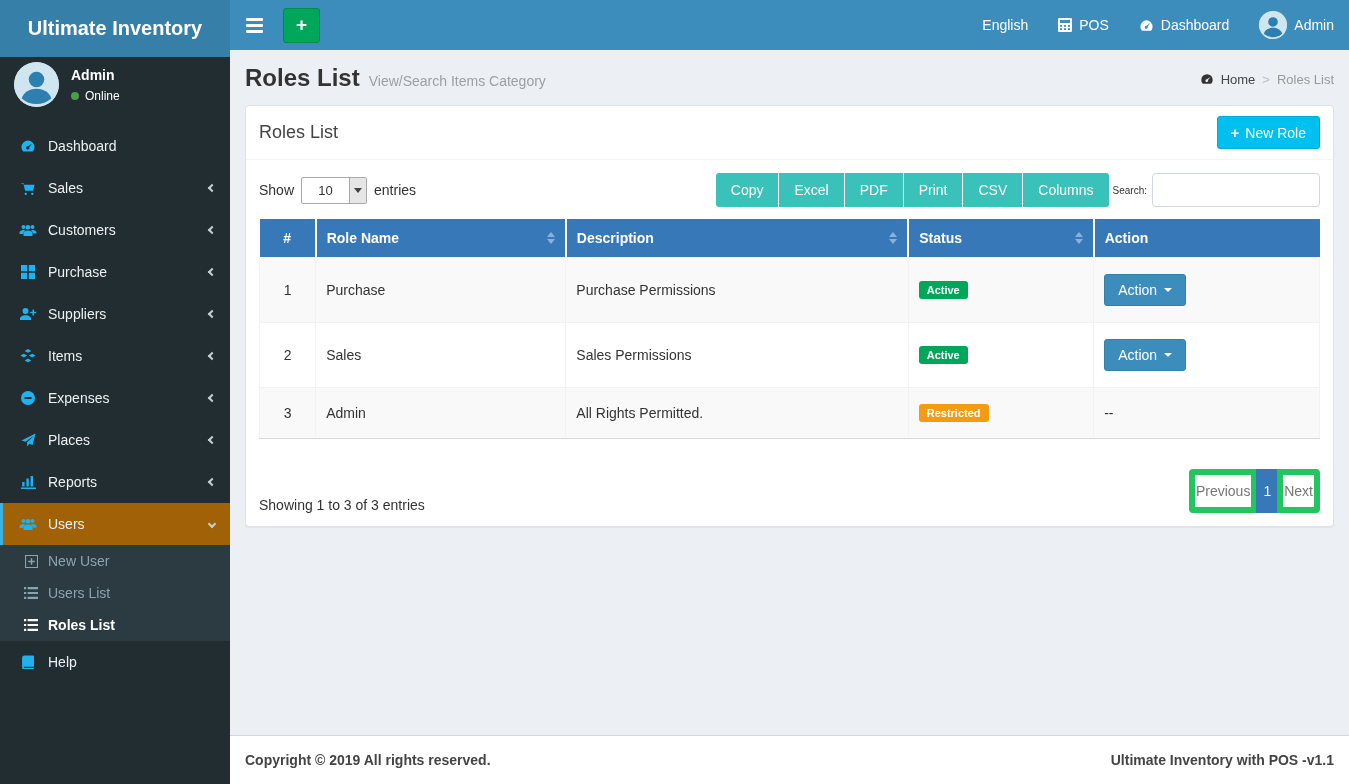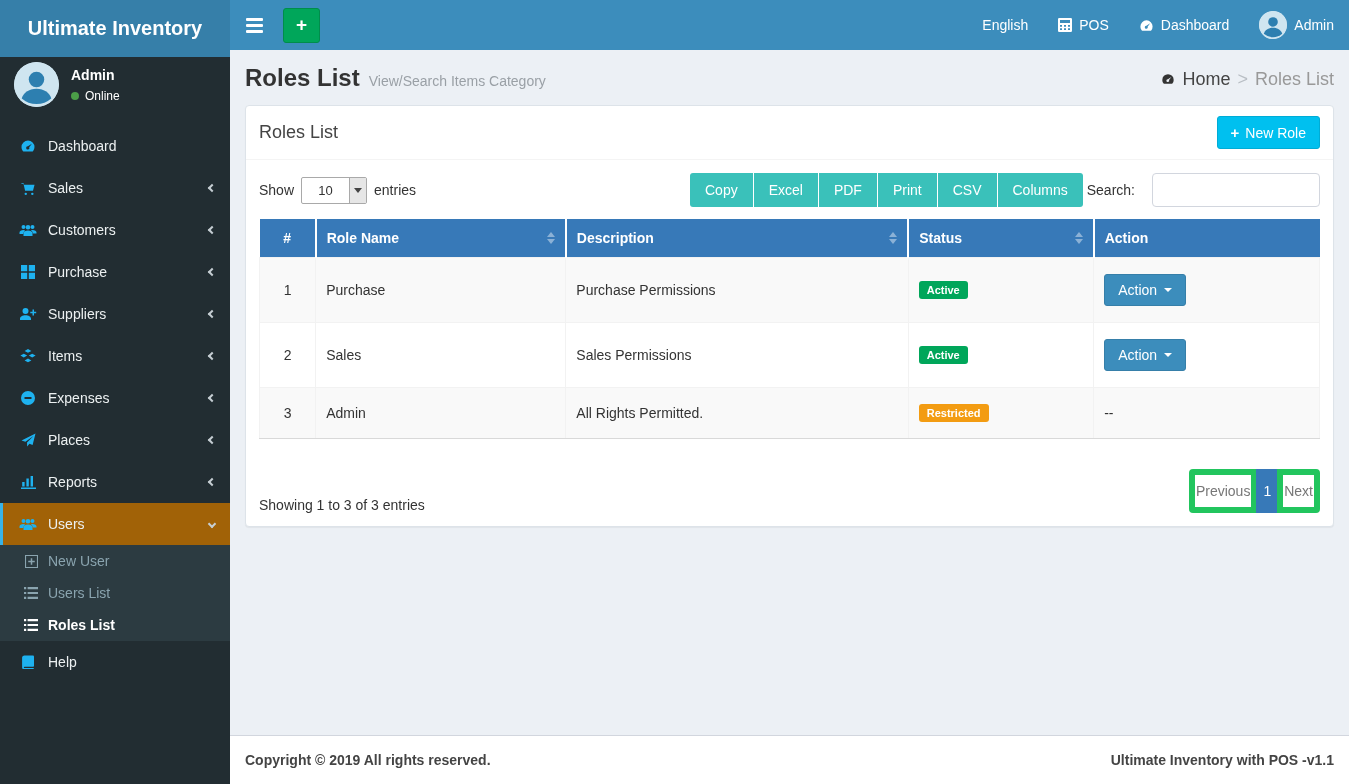--- a/index.html
+++ b/index.html
@@ -41,21 +41,21 @@
   .submenu{list-style:none;background:var(--sidebar-submenu-bg)}
   .submenu-item{display:flex;align-items:center;padding:8px 15px 8px 22px;color:#8aa4af;font-size:14px;cursor:pointer}
   .submenu-item .mi-icon{width:18px;margin-right:8px;color:#8aa4af;display:flex;justify-content:center}
   .submenu-item.active{color:#fff;font-weight:bold}
   .submenu-item.active .mi-icon{color:#fff}
   
   .main{position:absolute;top:50px;left:230px;right:0;bottom:49px;background:#ecf0f5;overflow:hidden}
   .content-header{display:flex;align-items:baseline;padding:14px 15px 4px}
   .page-title{font-size:24px;color:#333;font-weight:bold}
   .page-subtitle{font-size:14px;color:#9aa0a6;margin-left:9px}
-  .breadcrumb{margin-left:auto;display:flex;align-items:center;gap:7px;font-size:18px;color:#444}
+  .breadcrumb{margin-left:auto;display:flex;align-items:center;gap:7px;font-size:13px;color:#444}
   .breadcrumb .bc-icon{color:#333;display:flex}
   .breadcrumb .sep{color:#b8bec4}
   .breadcrumb .current{color:#999}
   .card{background:#fff;border:1px solid #dde3e9;border-radius:4px;margin:9px 15px;box-shadow:0 1px 1px rgba(0,0,0,.05)}
   .card-header{display:flex;align-items:center;justify-content:space-between;padding:10px 13px;border-bottom:1px solid #f4f4f4}
   .card-title{font-size:18px;color:#444}
   .btn-new-role{background:var(--new-role-button);border:1px solid #00acd6;color:#fff;font-size:14px;
         padding:7px 13px;border-radius:3px;cursor:pointer;display:flex;align-items:center;gap:6px}
   .btn-new-role .plus{font-weight:bold;font-size:15px}
   .card-body{padding:13px}
@@ -63,21 +63,21 @@
   .show-group{display:flex;align-items:center;font-size:14px;color:#333}
   .fake-select{display:inline-flex;align-items:stretch;border:1px solid #a9a9a9;background:#fff;height:27px;width:66px;margin:0 7px;border-radius:2px;cursor:pointer}
   .fake-select .val{flex:1;display:flex;align-items:center;justify-content:center;font-size:13px;color:#333}
   .fake-select .arrow-box{width:17px;background:#e6e6e6;border-left:1px solid #a9a9a9;display:flex;align-items:center;justify-content:center}
   .tri-down{width:0;height:0;border-left:4px solid transparent;border-right:4px solid transparent;border-top:5px solid #444}
   .export-group{display:flex;margin-left:auto}
   .btn-export{background:var(--export-button);color:#fff;border:none;font-size:14px;padding:9px 15px;margin-right:1px;cursor:pointer;font-family:inherit}
   .btn-export:first-child{border-radius:3px 0 0 3px}
   .btn-export:last-child{border-radius:0 3px 3px 0;margin-right:0}
   .search-group{display:flex;align-items:center;margin-left:4px}
-  .search-label{font-size:14px;color:#333;margin-right:17px}
+  .search-label{font-size:10px;color:#333;margin-right:5px}
   .search-input{width:168px;height:34px;border:1px solid #d2d6de;border-radius:4px;padding:0 10px;font-size:14px;font-family:inherit;outline:none}
   
   table.roles{width:100%;border-collapse:collapse;margin-top:12px;table-layout:fixed}
   th{background:var(--table-header);color:#fff;font-size:14px;font-weight:bold;text-align:left;padding:0 10px;height:38px;border-right:2px solid #fff}
   th:last-child{border-right:none}
   th .th-inner{display:flex;align-items:center}
   .sort{display:inline-flex;flex-direction:column;gap:2px;margin-left:auto;opacity:.5}
   .sort i{display:block;width:0;height:0;border-left:4px solid transparent;border-right:4px solid transparent}
   .sort .up{border-bottom:5px solid #dfeaf4}
   .sort .dn{border-top:5px solid #dfeaf4}

